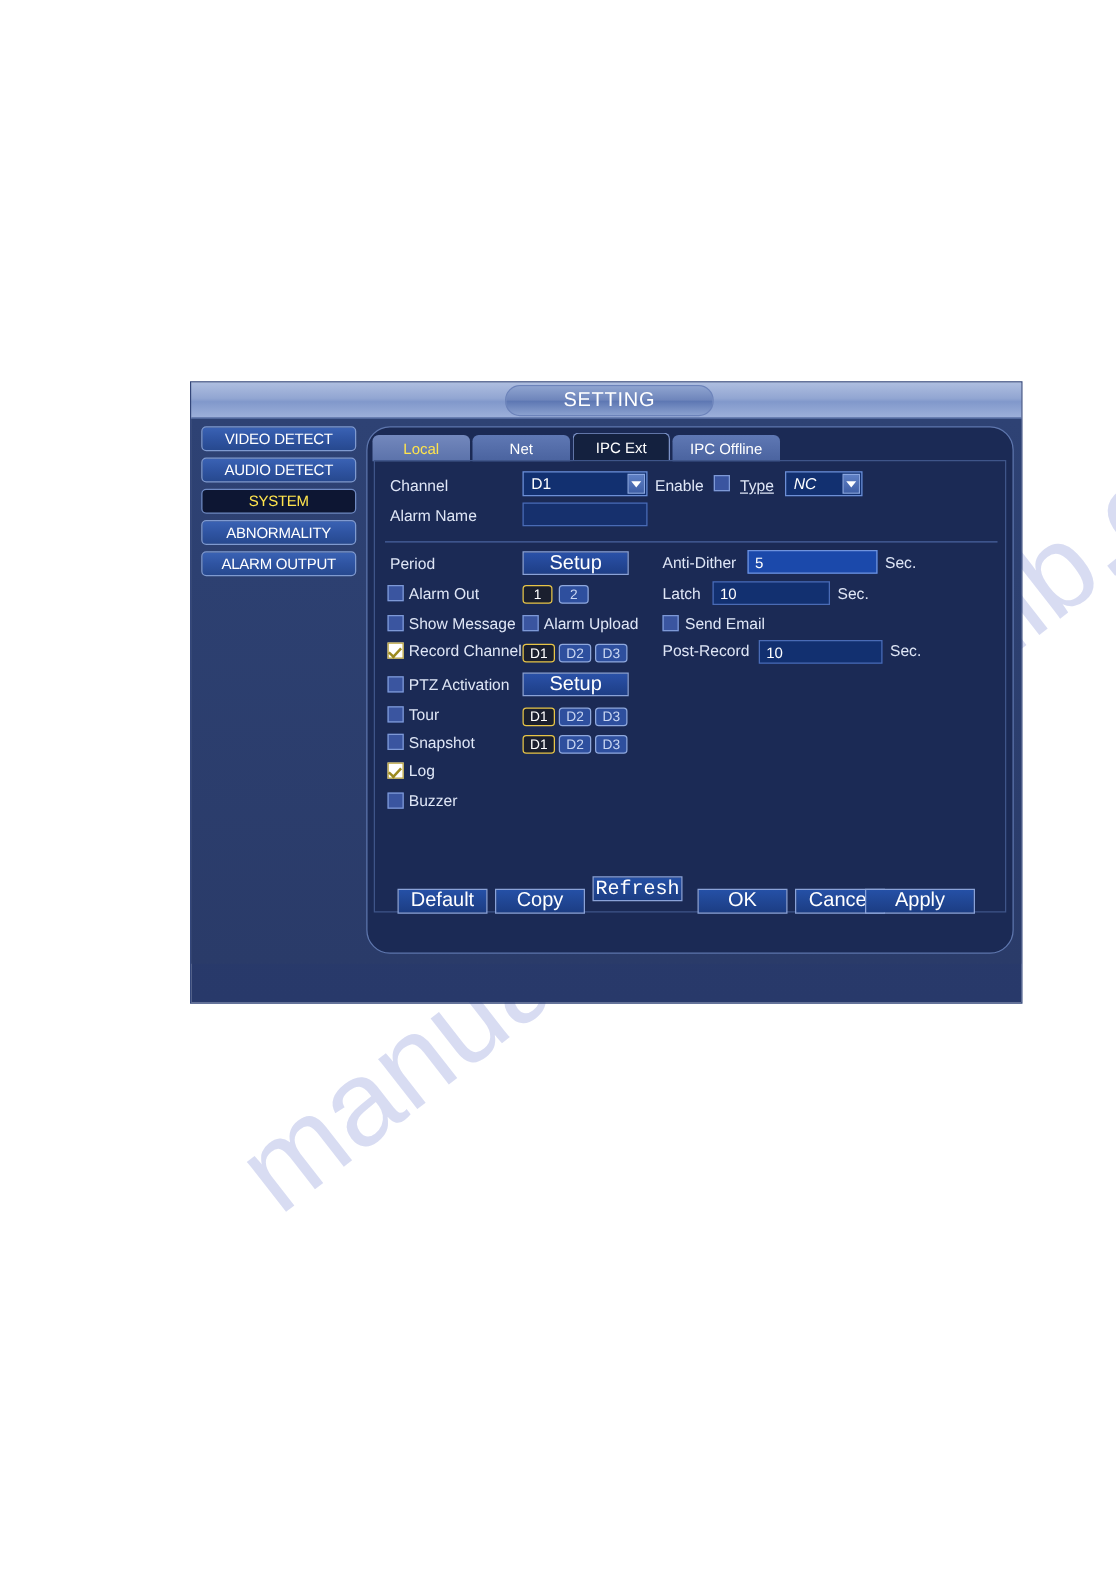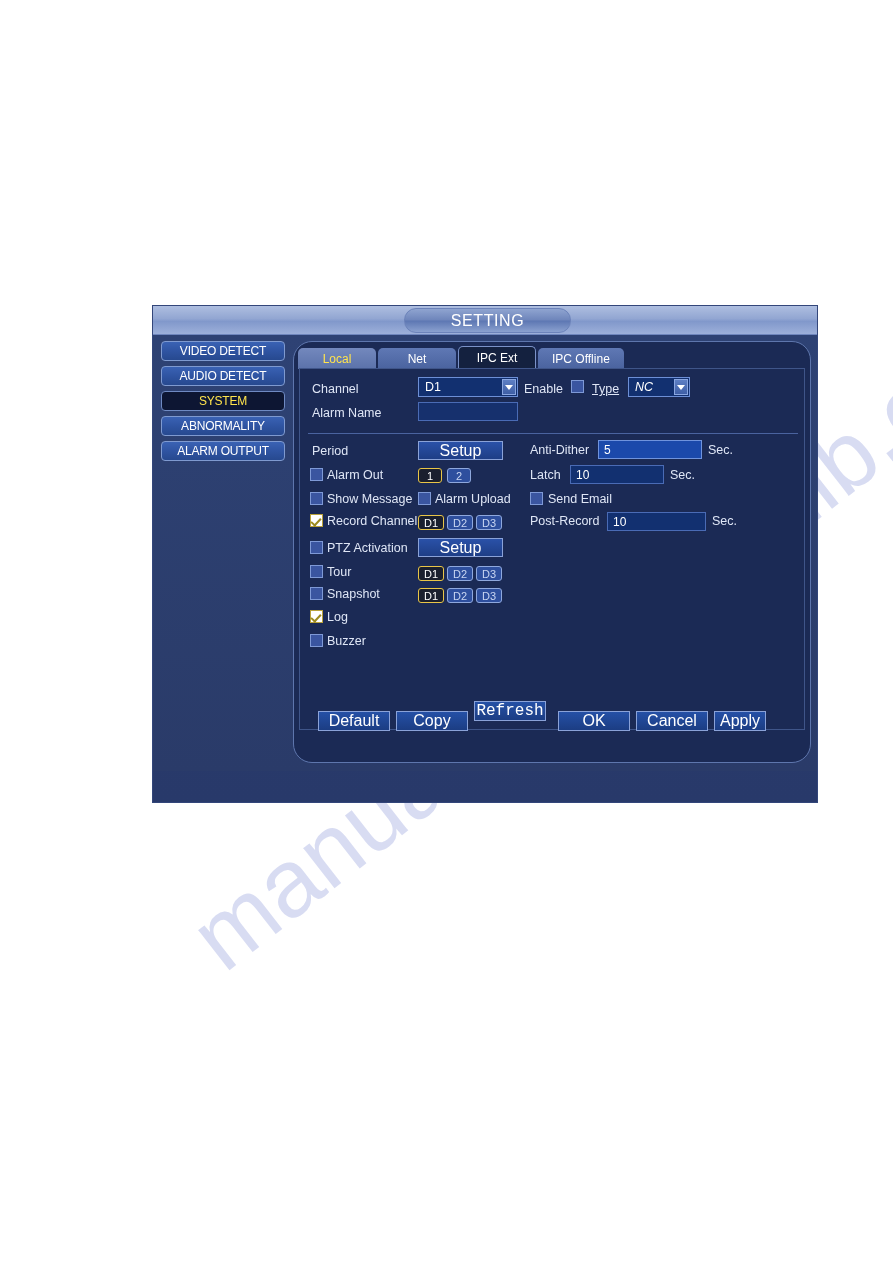--- a/index.html
+++ b/index.html
@@ -378,21 +378,21 @@
           </div>
           <div class="fbtn" style="left:174px;top:332px;width:72px;font-family:Liberation Mono, monospace;">
             <span>Refresh</span>
           </div>
           <div class="fbtn" style="left:258px;top:342px;width:72px;">
             <span>OK</span>
           </div>
           <div class="fbtn" style="left:336px;top:342px;width:72px;">
             <span>Cancel</span>
           </div>
-          <div class="fbtn" style="left:414px;top:342px;width:52px;">
+          <div class="fbtn" style="left:392px;top:342px;width:88px;">
             <span>Apply</span>
           </div>
 
         </div>
       </div>
     </div>
   </div>
 </div>
 
 </body></html>

